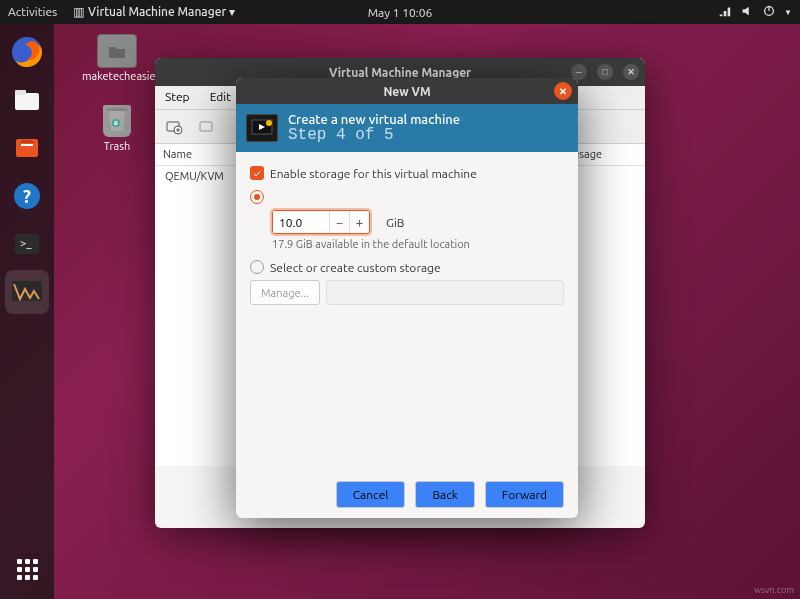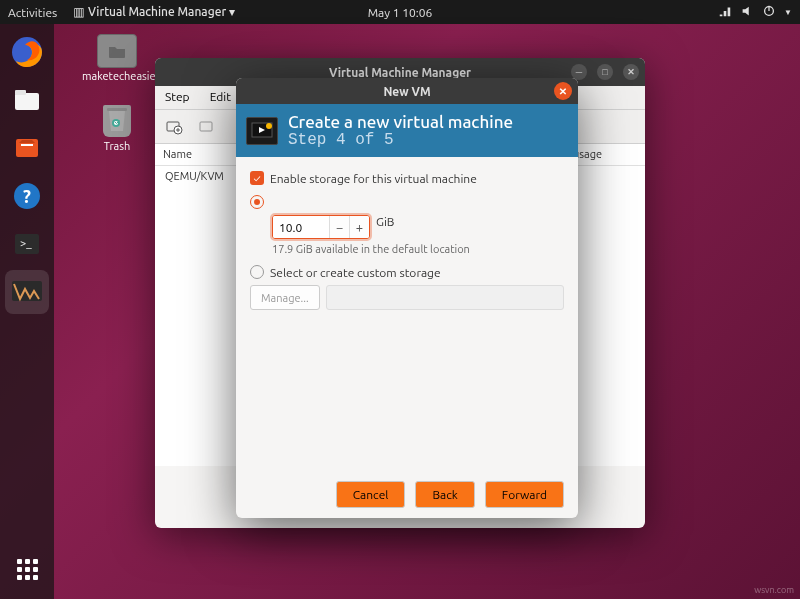--- a/index.html
+++ b/index.html
@@ -1,20 +1,20 @@
 <!DOCTYPE html>
 <html><head>
   <meta charset="utf-8">
   <style>
     * { box-sizing: border-box; margin: 0; padding: 0; font-family: Ubuntu, -apple-system, sans-serif; }
     body { width: 800px; height: 599px; background: linear-gradient(135deg, #6d1538 0%, #8a2050 35%, #5c1235 100%); overflow: hidden; position: relative; }
     
     
     .topbar { height: 24px; background: #1a1a1a; color: #e0e0e0; display: flex; align-items: center; font-size: 12px; padding: 0 8px; position: relative; }
-    .topbar-left { display: flex; gap: 16px; align-items: center; }
+    .topbar-left { display: flex; gap: 16px; }
     .topbar-center { position: absolute; left: 50%; transform: translateX(-50%); }
     .topbar-right { margin-left: auto; display: flex; gap: 8px; align-items: center; }
     .topbar-right svg { width: 14px; height: 14px; fill: #e0e0e0; }
     .app-indicator { font-weight: 500; }
     
     
     .dock { position: absolute; left: 0; top: 24px; bottom: 0; width: 54px; background: rgba(20,20,20,0.7); display: flex; flex-direction: column; align-items: center; padding-top: 6px; gap: 4px; }
     .dock-item { width: 44px; height: 44px; border-radius: 8px; display: flex; align-items: center; justify-content: center; cursor: pointer; }
     .dock-item.active { background: rgba(255,255,255,0.12); }
     .dock-spacer { flex: 1; }
@@ -42,39 +42,39 @@
     .vmm-col-usage { padding: 4px 8px; margin-left:auto; width:80px; }
     .vmm-list { background: #fff; height: 300px; }
     .vmm-row { padding: 4px 10px; font-size: 11px; color:#333; }
     
     
     .dialog { position: absolute; left: 236px; top: 78px; width: 342px; height: 440px; background: #f6f5f4; border-radius: 6px; box-shadow: 0 12px 50px rgba(0,0,0,0.6); display:flex; flex-direction:column; }
     .dlg-titlebar { height: 26px; background: #3a3a3a; color: #e0e0e0; display: flex; align-items: center; justify-content: center; font-size: 12px; font-weight: 600; position: relative; border-radius: 6px 6px 0 0; }
     .dlg-close { position: absolute; right: 6px; width: 18px; height: 18px; border-radius: 50%; background: #e95420; cursor: pointer; display:flex; align-items:center; justify-content:center; color:#fff; font-size:10px; }
     .dlg-header { background: #2a7aa8; color: #fff; padding: 8px 10px; display: flex; align-items: center; gap: 10px; }
     .dlg-header-icon { width: 32px; height: 28px; background: #1a1a1a; border: 1px solid #444; border-radius: 2px; display:flex; align-items:center; justify-content:center; position:relative; }
-    .dlg-header-text h3 { font-size: 17px; font-weight: 500; }
+    .dlg-header-text h3 { font-size: 13px; font-weight: 500; }
     .dlg-header-text p { font-size: 16px; color: #c8dded; font-family: Liberation Mono, monospace; }
     .dlg-body { padding: 14px 14px 10px; flex:1; font-size: 12px; color: #333; }
     .chk-row { display:flex; align-items:center; gap:6px; margin-bottom:10px; }
     .checkbox { width:14px; height:14px; border-radius:3px; background:#e95420; color:#fff; display:flex; align-items:center; justify-content:center; font-size:10px; }
     .radio-row { display:flex; align-items:center; gap:6px; margin-bottom:6px; }
     .radio { width:14px; height:14px; border-radius:50%; border:1px solid #999; display:flex; align-items:center; justify-content:center; }
     .radio.checked { border-color:#e95420; }
     .radio.checked::after { content:''; width:6px; height:6px; border-radius:50%; background:#e95420; }
-    .spin-row { display:flex; align-items:flex-start; gap:6px; margin-left:22px; margin-bottom:4px; }
+    .spin-row { display:flex; align-items:center; gap:16px; margin-left:22px; margin-bottom:4px; }
     .spinbox { display:flex; border:1px solid #e95420; border-radius:3px; overflow:hidden; height:24px; outline:2px solid rgba(233,84,32,.35); outline-offset:0; }
     .spinbox input { border:none; width:56px; padding:2px 6px; font-size:12px; outline:none; }
     .spin-btn { width:20px; background:#fdfdfd; border-left:1px solid #ddd; display:flex; align-items:center; justify-content:center; cursor:pointer; font-size:13px; color:#555; }
     .hint { margin-left:22px; font-size:11px; color:#666; margin-bottom:10px; }
     .storage-row { display:flex; gap:6px; margin-left:0; margin-top:0; }
     .manage-btn { padding:4px 10px; background:#fdfdfd; border:1px solid #ccc; border-radius:3px; font-size:11px; color:#999; }
     .storage-input { flex:1; padding:4px 6px; border:1px solid #ddd; border-radius:3px; background:#f0f0f0; }
     .dlg-footer { padding:10px 14px; display:flex; justify-content:flex-end; gap:10px; border-top:0; }
-    .dlg-btn { padding:6px 16px; background:#f97316; border:1px solid #c8c8c8; border-radius:3px; font-size:12px; cursor:pointer; }
+    .dlg-btn { padding:6px 16px; background:#3b82f6; border:1px solid #c8c8c8; border-radius:3px; font-size:12px; cursor:pointer; }
     
     .watermark { position:absolute; bottom:4px; right:6px; font-size:9px; color:rgba(255,255,255,.35);text-align:right; }
   </style>
 </head>
 <body>
 
 <div class="topbar">
   <div class="topbar-left">
     <span>Activities</span>
     <span class="app-indicator">

